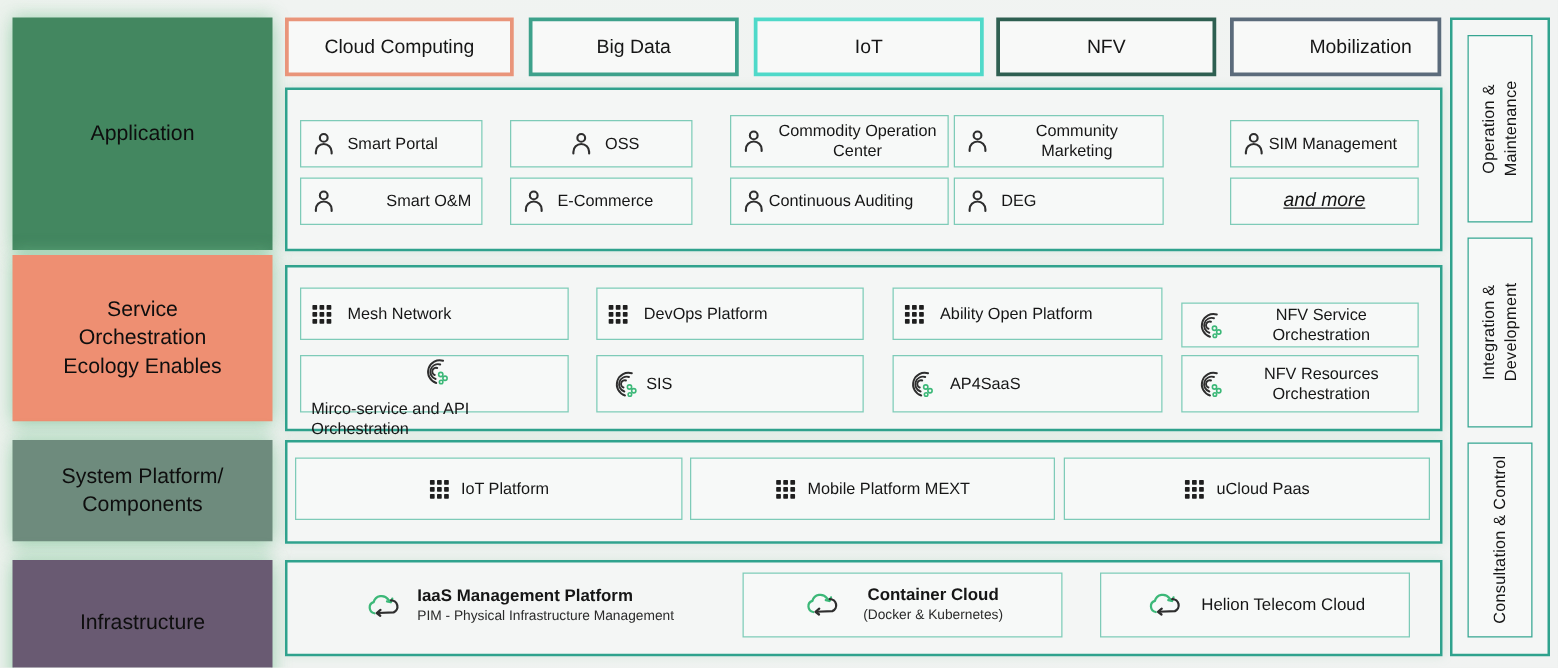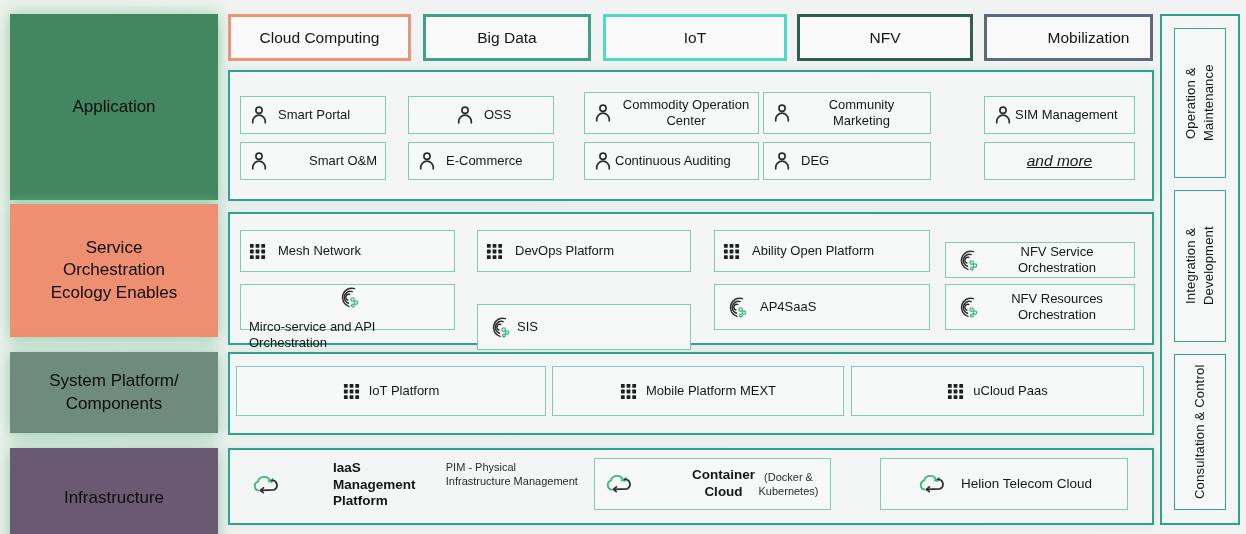--- a/index.html
+++ b/index.html
@@ -47,21 +47,21 @@
   .item.centerall{justify-content:center;}
   .item.centerall .lbl{flex:0 1 auto;}
   .andmore{font-style:italic;text-decoration:underline;font-size:15.5px;justify-content:center;}
   .icon{flex:0 0 auto;display:inline-flex;align-items:center;justify-content:center;}
   
   .plainitem{
     position:absolute;display:flex;align-items:center;justify-content:center;gap:10px;
   }
   .ttl{font-weight:bold;font-size:13.5px;line-height:1.25;}
   .sub{font-size:11px;line-height:1.3;color:#2b2b2b;}
-  .tcol{display:flex;flex-direction:row;margin-left:40px;}
+  .tcol{display:flex;flex-direction:column;}
   .tcol.center{align-items:center;text-align:center;}
   
   .rightouter{
     position:absolute;box-sizing:border-box;
     border:2px solid #2fa28d;background:#f4f6f5;
   }
   .vbox{
     position:absolute;box-sizing:border-box;
     border:1.5px solid #35a591;background:#f7f9f8;
     display:flex;align-items:center;justify-content:center;
@@ -279,21 +279,21 @@
     </g>
     <g fill="none" stroke="#3cb878" stroke-width="1.3">
       <circle cx="17.6" cy="14.6" r="1.7"></circle>
       <circle cx="21" cy="17.6" r="1.7"></circle>
       <circle cx="17.9" cy="20.6" r="1.4"></circle>
     </g>
   </svg>
 </span>
     <span class="lbl">Mirco-service and API Orchestration</span>
   </div>
-  <div class="item" style="left:477px;top:284px;width:214px;height:46px;gap:6px;margin-top:20px;">
+  <div class="item" style="left:477px;top:284px;width:214px;height:46px;gap:6px;">
     <span class="icon">
   <svg width="25" height="25" viewBox="0 0 25 25">
     <g fill="none" stroke="#2e2e2e" stroke-width="1.5" stroke-linecap="round">
       <path d="M19.5 3.6 A9.3 9.3 0 1 0 14 21.4"></path>
       <path d="M17.2 6.6 A6 6 0 1 0 13.5 18.2"></path>
       <path d="M14.8 9.4 A2.9 2.9 0 1 0 12.8 15"></path>
     </g>
     <g fill="none" stroke="#3cb878" stroke-width="1.3">
       <circle cx="17.6" cy="14.6" r="1.7"></circle>
       <circle cx="21" cy="17.6" r="1.7"></circle>
@@ -404,21 +404,21 @@
     <path d="M21.8 8.3 A5 5 0 0 1 23.9 17.9 L11.2 18.4" fill="none" stroke="#2e2e2e" stroke-width="1.8" stroke-linecap="round"></path>
     <path d="M13.4 15.9 L10.4 18.4 L13.2 20.6" fill="none" stroke="#2e2e2e" stroke-width="1.8" stroke-linecap="round" stroke-linejoin="round"></path>
   </svg>
 </span>
     <span class="tcol">
       <span class="ttl">IaaS Management Platform</span>
       <span class="sub">PIM - Physical Infrastructure Management</span>
     </span>
   </div>
 
-  <div class="item centerall" style="left:594px;top:458px;width:237px;height:52px;gap:16px;">
+  <div class="item centerall" style="left:594px;top:458px;width:256px;height:52px;gap:16px;">
     <span class="icon">
   <svg width="33" height="26" viewBox="0 0 33 26">
     <path d="M8.6 18.6 A4.6 4.6 0 0 1 7.9 9.7 A6.6 6.6 0 0 1 19.6 7.6 L21.3 9.4" fill="none" stroke="#3cb878" stroke-width="1.8" stroke-linecap="round"></path>
     <path d="M22.8 6.9 L21.6 9.8 L18.6 9.1" fill="none" stroke="#3cb878" stroke-width="1.8" stroke-linecap="round" stroke-linejoin="round"></path>
     <path d="M21.8 8.3 A5 5 0 0 1 23.9 17.9 L11.2 18.4" fill="none" stroke="#2e2e2e" stroke-width="1.8" stroke-linecap="round"></path>
     <path d="M13.4 15.9 L10.4 18.4 L13.2 20.6" fill="none" stroke="#2e2e2e" stroke-width="1.8" stroke-linecap="round" stroke-linejoin="round"></path>
   </svg>
 </span>
     <span class="tcol center">
       <span class="ttl">Container Cloud</span>

